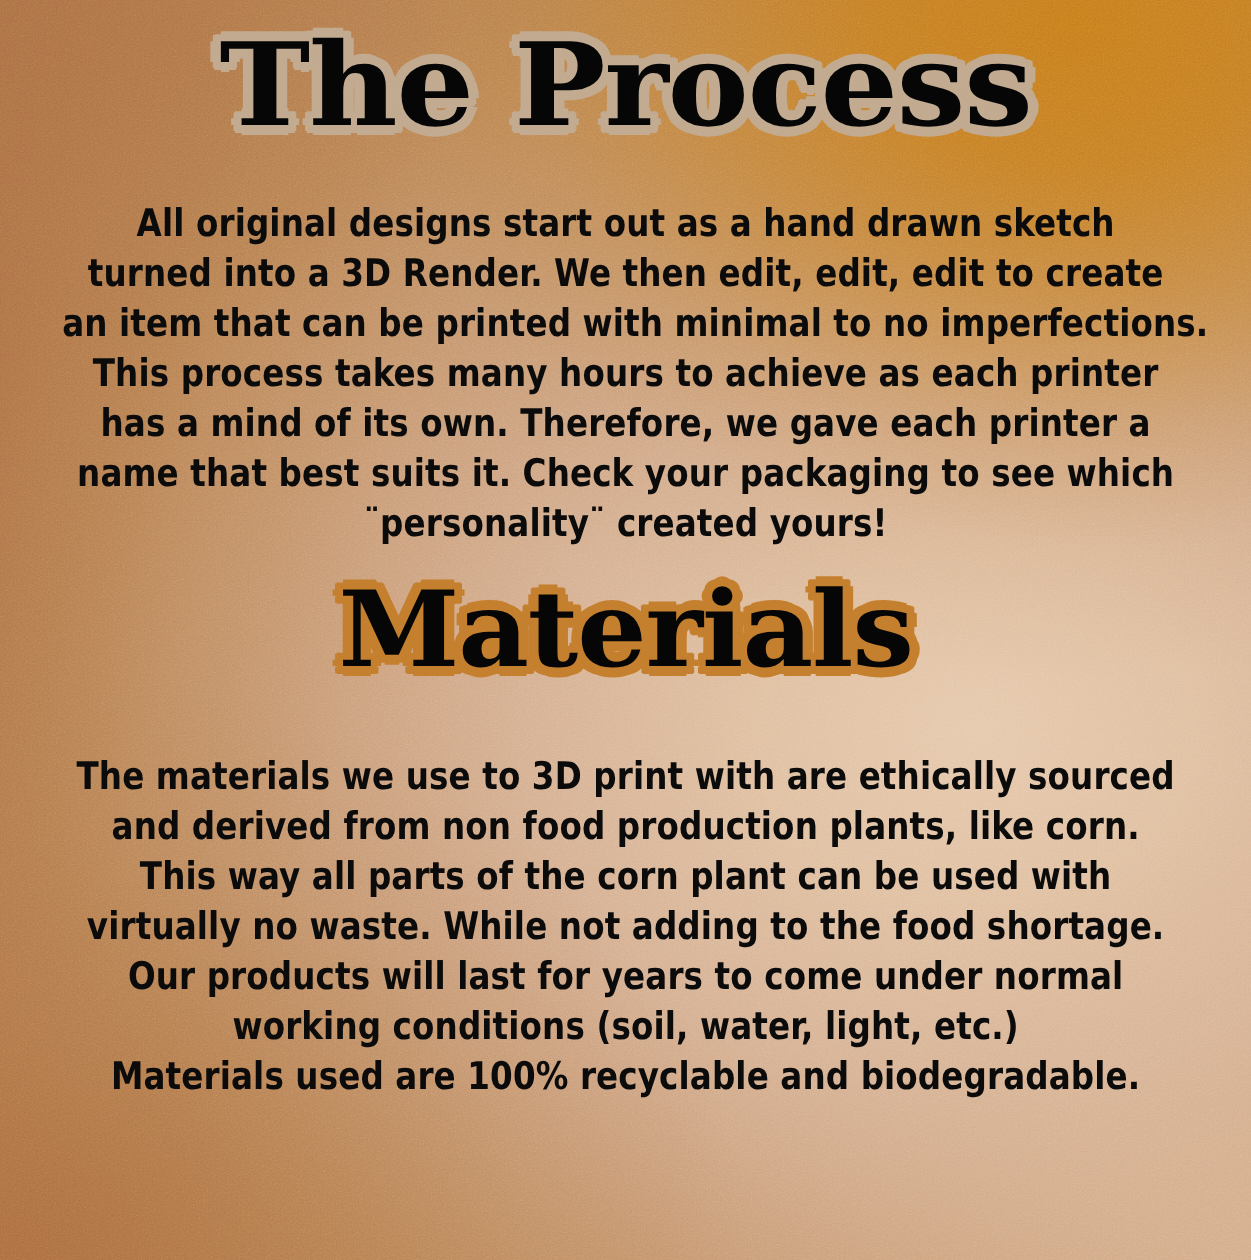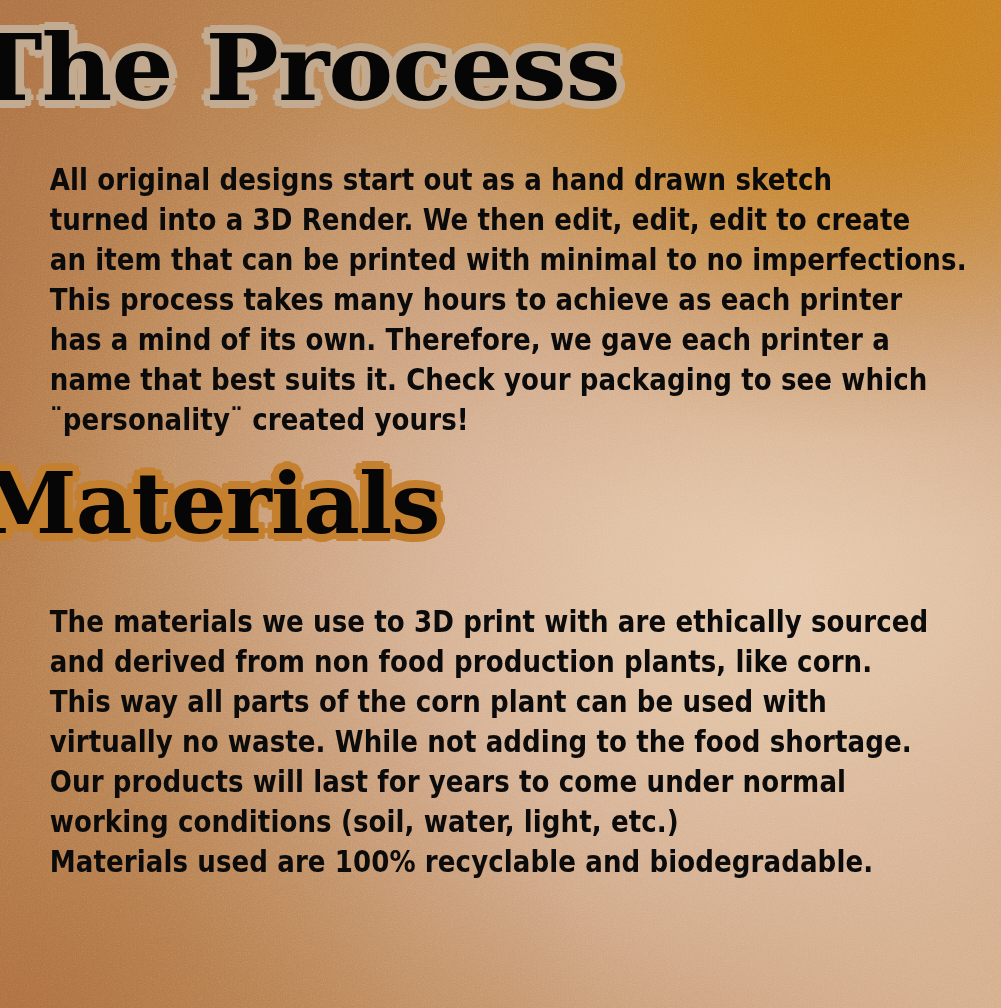--- a/index.html
+++ b/index.html
@@ -88,21 +88,21 @@
     opacity: 0.30;
     mix-blend-mode: overlay;
   }
 
   
   .content {
     position: relative;
     z-index: 5;
     width: 100%;
     height: 100%;
-    text-align: left;
+    text-align: center;
   }
 
   .display-title {
     font-family: "DejaVu Serif", serif;
     font-weight: 700;
     color: #060606;
     line-height: 1;
     letter-spacing: -0.01em;
     white-space: nowrap;
     margin: 0;

